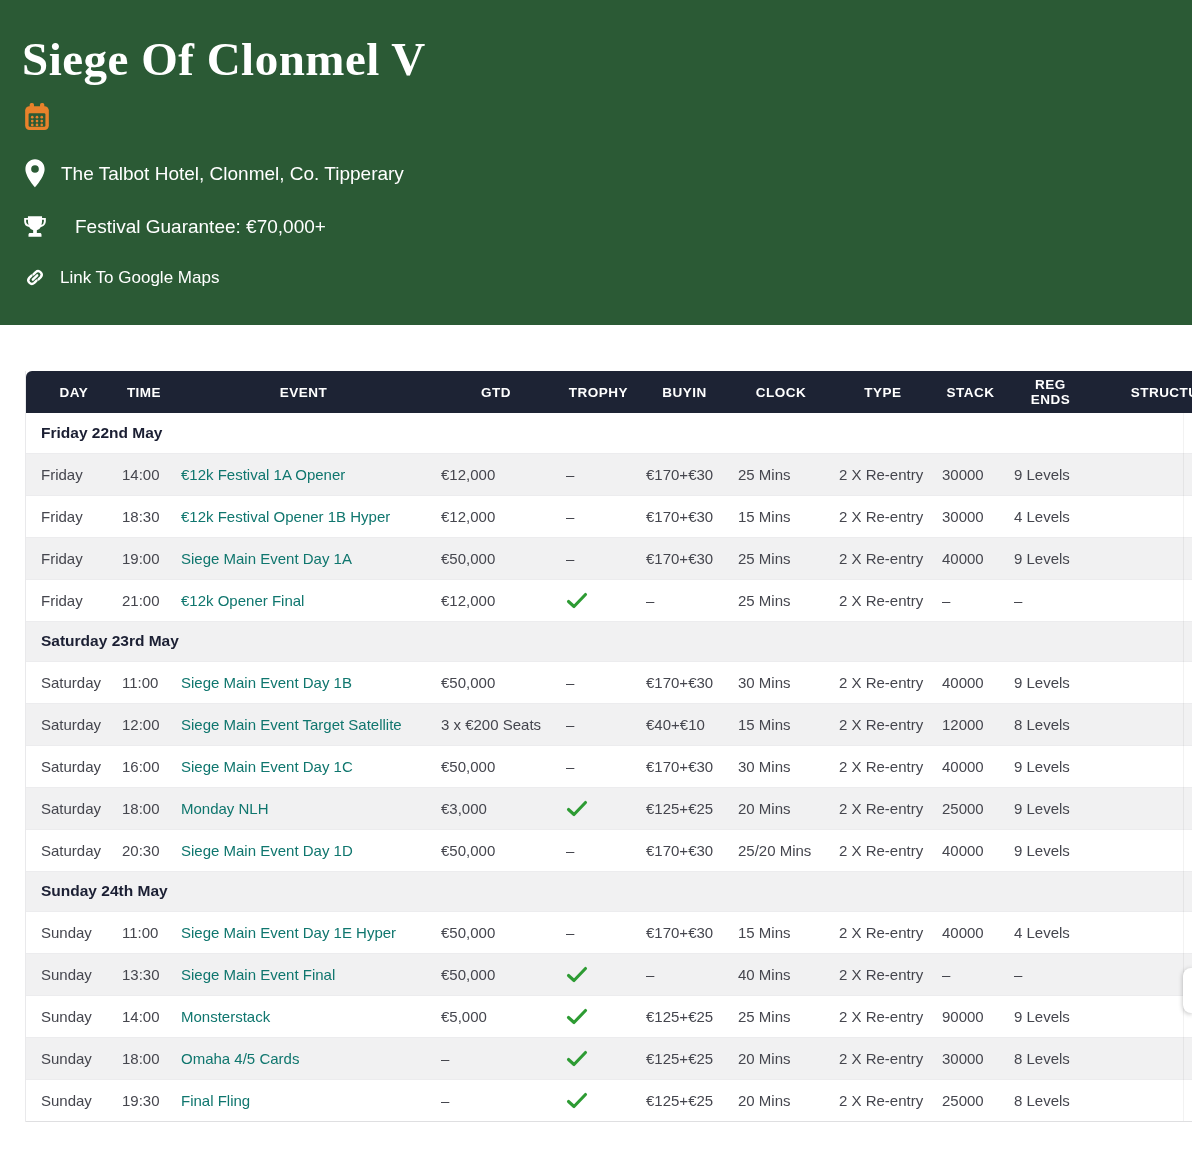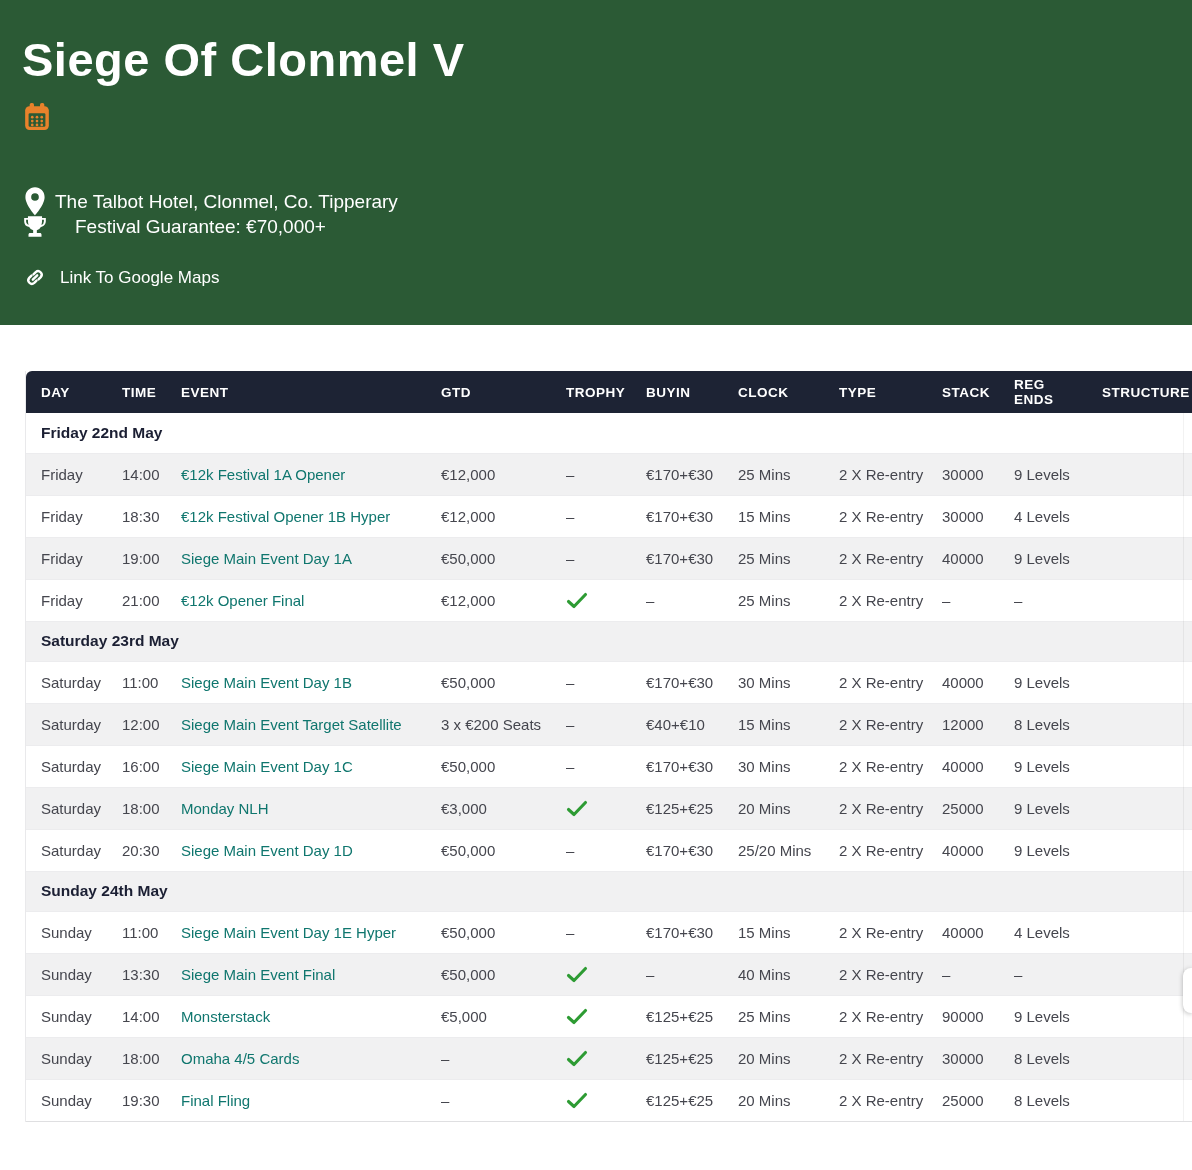--- a/index.html
+++ b/index.html
@@ -2,37 +2,37 @@
 <html><head>
 <meta charset="utf-8">
 <style>
   * { margin:0; padding:0; box-sizing:border-box; }
   html,body { width:1192px; height:1170px; overflow:hidden; background:#ffffff;
     font-family:"Liberation Sans","DejaVu Sans",sans-serif; }
 
   
   .hero { position:absolute; left:0; top:0; width:1192px; height:325px; background:#2b5a35; }
   .hero-title { position:absolute; left:22px; top:32px; font-size:47px; font-weight:bold;
-    color:#ffffff; letter-spacing:.5px; }
+    color:#ffffff; letter-spacing:.5px;font-family:Liberation Serif, serif; }
   .meta { position:absolute; display:flex; align-items:center; }
   .meta .icon { flex:0 0 auto; display:flex; align-items:center; justify-content:center; }
   .meta-date      { left:24px; top:103px; gap:13px; color:#e8822b; font-size:21px; font-weight:500; }
-  .meta-venue     { left:25px; top:159px; gap:10px; color:#ffffff; font-size:19px;margin-top:28px; }
+  .meta-venue     { left:25px; top:159px; gap:16px; color:#ffffff; font-size:19px; }
   .meta-guarantee { left:22px; top:214px; gap:27px; color:#ffffff; font-size:19px; }
   .meta-maps      { left:24px; top:266px; gap:14px; color:#ffffff; font-size:17px; font-weight:400; cursor:pointer; }
 
   
   .table-wrap { position:absolute; left:25px; top:371px; width:1221px;
     border-left:1px solid #e9e9eb; }
   table { border-collapse:collapse; table-layout:fixed; width:1221px; }
   col.c-day{width:81px} col.c-time{width:59px} col.c-event{width:260px} col.c-gtd{width:125px}
   col.c-trophy{width:80px} col.c-buyin{width:92px} col.c-clock{width:101px} col.c-type{width:103px}
   col.c-stack{width:72px} col.c-regends{width:88px} col.c-structure{width:160px}
   thead th { background:#1d2334; color:#ffffff; font-size:13.5px; font-weight:bold;
-    letter-spacing:.5px; text-transform:uppercase; text-align:left; height:42px;
+    letter-spacing:.5px; text-transform:uppercase; text-align:center; height:42px;
     padding:0 0 0 15px; }
   thead th:first-child { border-top-left-radius:6px; }
   tbody tr { border-bottom:1px solid #ececee; background:#ffffff; }
   tbody tr.alt { background:#f1f1f2; }
   tbody tr:last-child { border-bottom:1px solid #dfdfe1; }
   td { padding:0 0 0 15px; font-size:15px; color:#45464e; height:42px; white-space:nowrap; }
   tr.section-row td { font-weight:bold; color:#1b1f33; font-size:15.5px; height:40px; }
   td.event-cell { font-weight:normal; color:#0f766e; }
   td svg { vertical-align:middle; }
 

